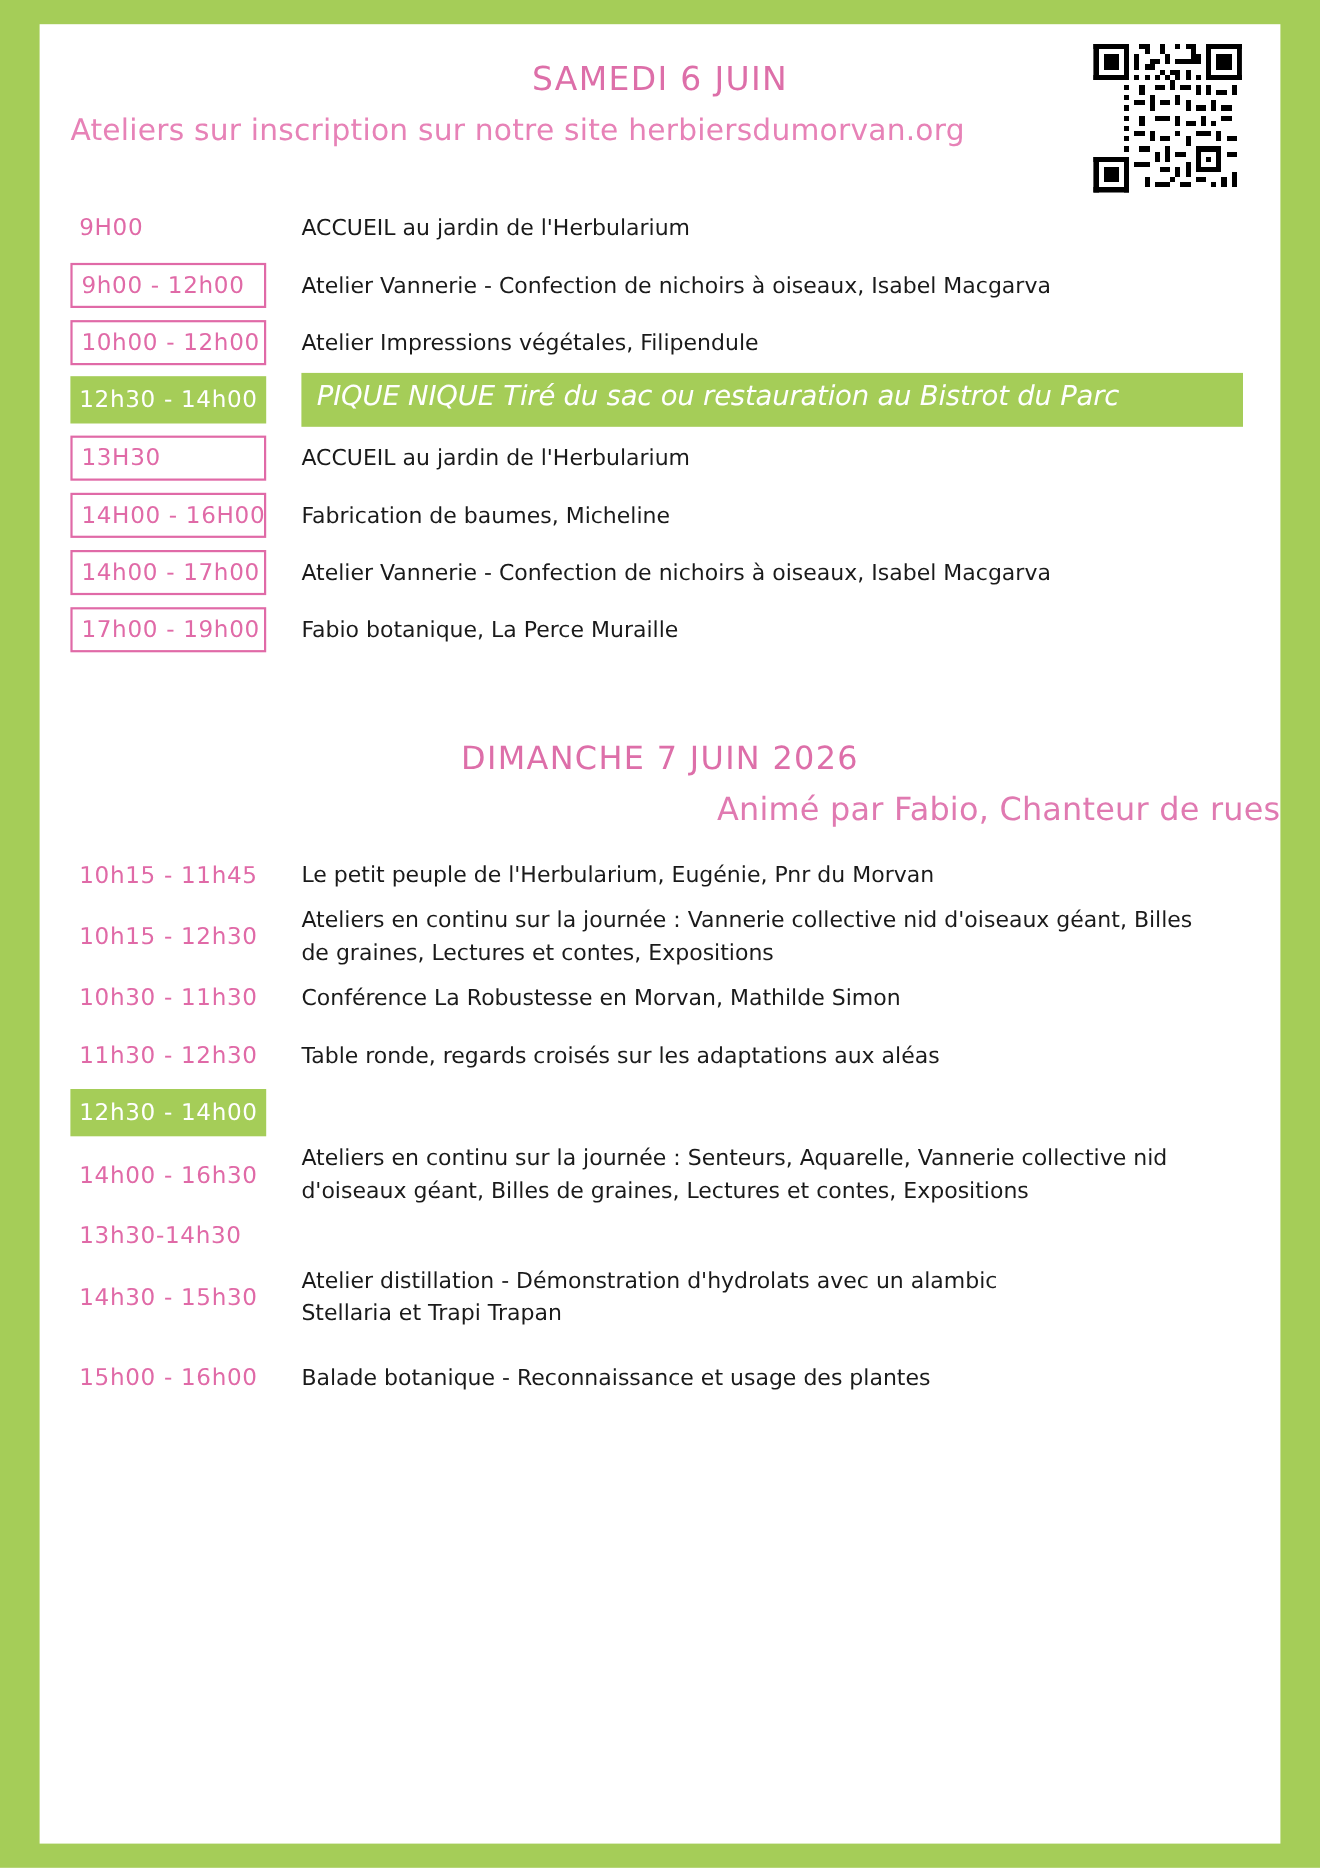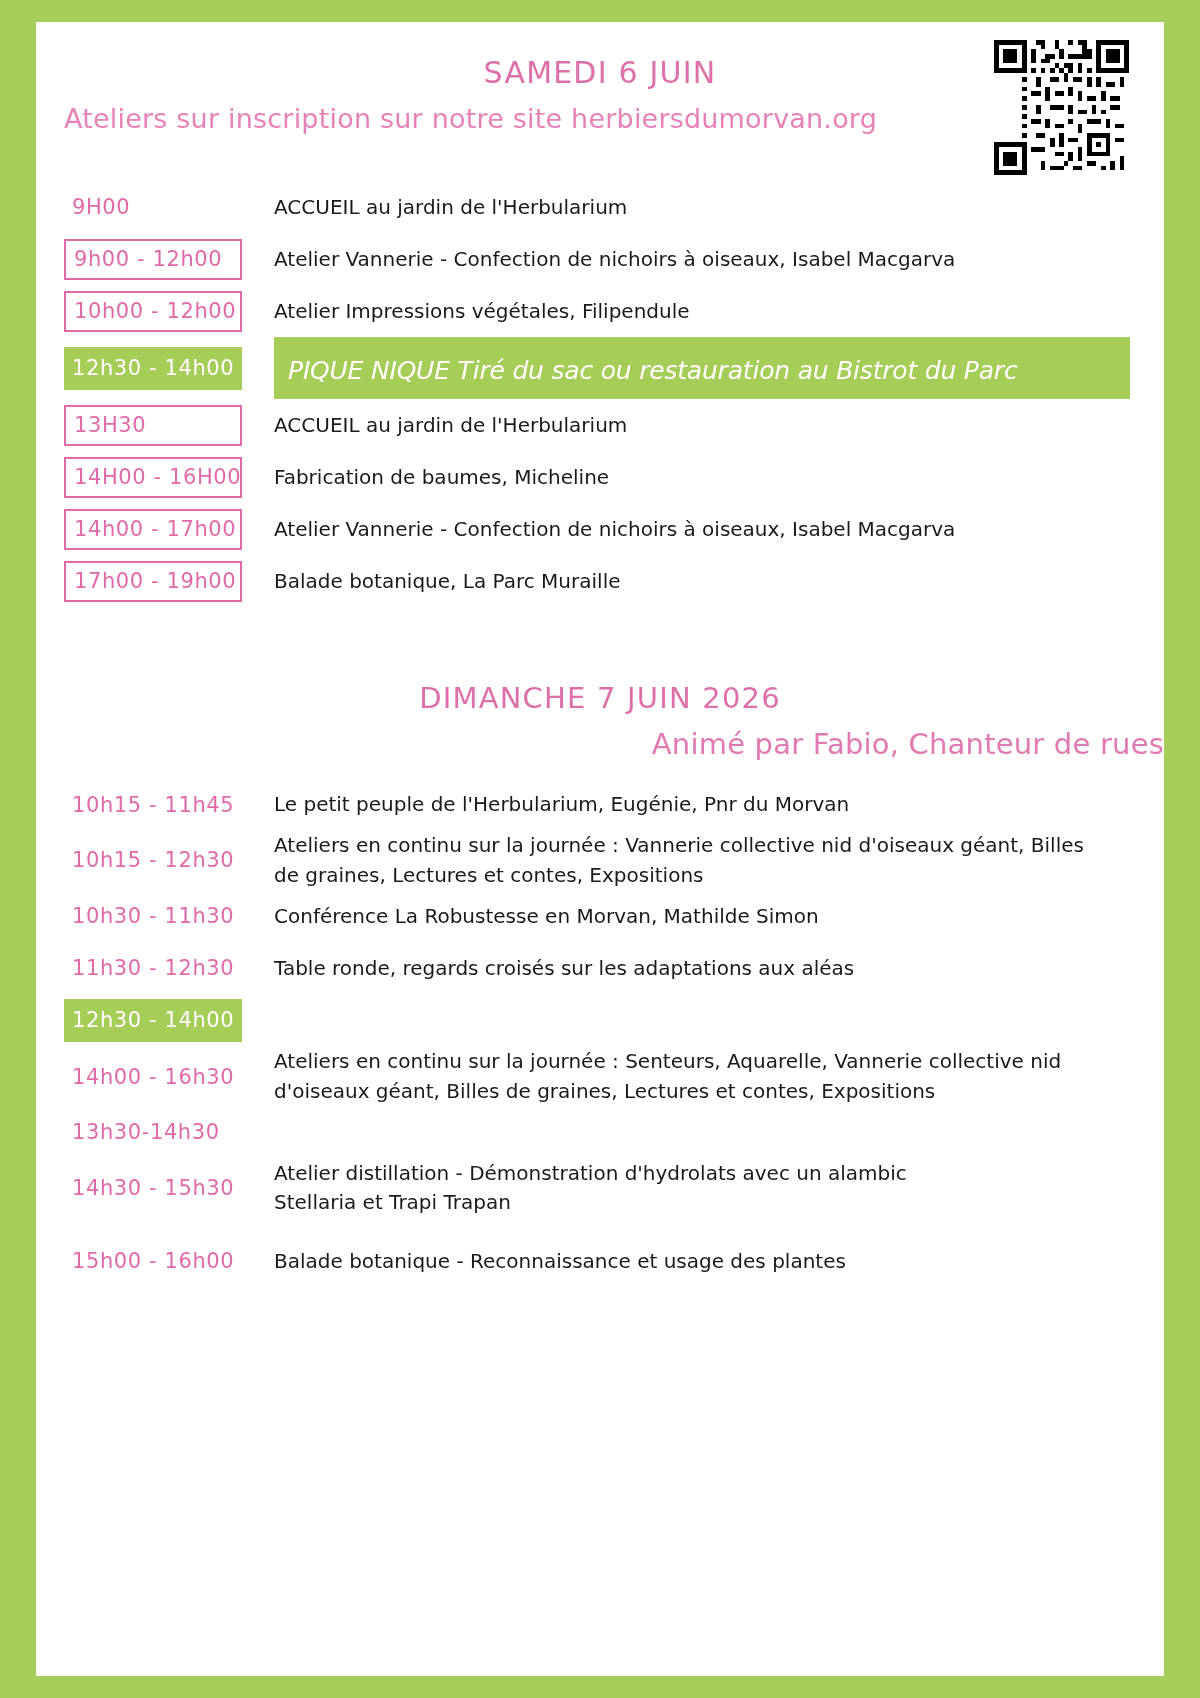--- a/index.html
+++ b/index.html
@@ -102,21 +102,21 @@
     padding-left: 32px;
     color: #1a1a1a;
     font-size: 20px;
     line-height: 1.48;
   }
   .desc-cell.green-band {
     background: #a5cd58;
     color: #ffffff;
     font-style: italic;
     font-size: 25px;
-    padding: 15px 10px 10px 14px;
+    padding: 2px 10px 10px 14px;
     margin-left: 32px;
     margin-right: 6px;
     letter-spacing: -0.2px;
     white-space: nowrap;
     overflow: hidden;
   }
   .desc-cell .line { display: block; }
   .gap-sm { height: 18px; }
   .gap-md { height: 46px; }
   .gap-xl { height: 74px; }
@@ -275,21 +275,21 @@
       <div class="desc-cell">Fabrication de baumes, Micheline</div>
     </div>
 
     <div class="row">
       <div class="time-cell boxed">14h00 - 17h00</div>
       <div class="desc-cell">Atelier Vannerie - Confection de nichoirs à oiseaux, Isabel Macgarva</div>
     </div>
 
     <div class="row">
       <div class="time-cell boxed">17h00 - 19h00</div>
-      <div class="desc-cell">Balade botanique, La Parc Muraille</div>
+      <div class="desc-cell">Fabio botanique, La Perce Muraille</div>
     </div>
 
   </div>
 
   <div class="gap-xl"></div>
 
   <div class="day-title sun-title">DIMANCHE 7 JUIN 2026</div>
   <div class="sun-sub">Animé par Fabio, Chanteur de rues</div>
 
   <div class="gap-sm"></div>

